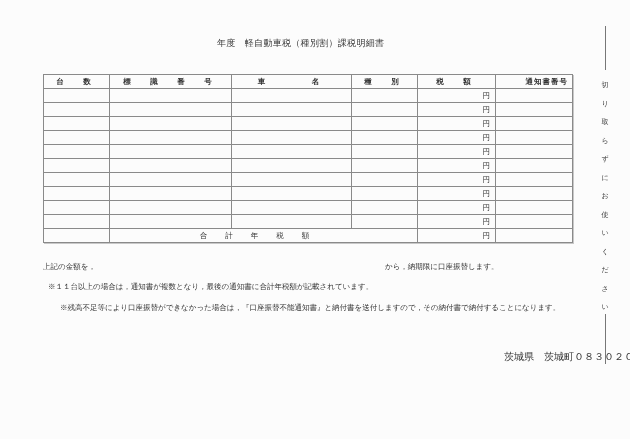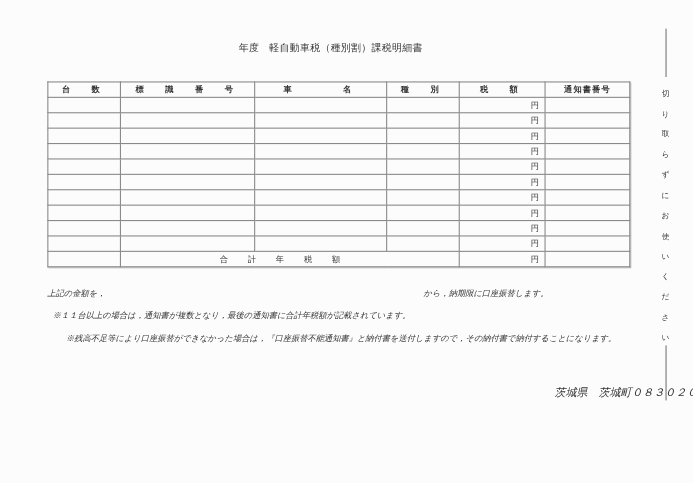--- a/index.html
+++ b/index.html
@@ -40,36 +40,35 @@
       height: 13px;
       padding: 0 4px;
       line-height: 12px;
       font-weight: normal;
     }
     table.detail th {
       text-align: center;
       letter-spacing: 6px;
       font-weight: bold;
     }
-    table.detail th.narrow { letter-spacing: 1px; }
+    table.detail th.narrow { letter-spacing: 1px; text-align: right; }
     table.detail td.yen {
       text-align: right;
       padding-right: 5px;
     }
     table.detail td.total-label {
       text-align: center;
       letter-spacing: 18px;
       margin-top: 48px;
     }
 
     .line {
       position: absolute;
       font-size: 7.5px;
       white-space: nowrap;
-      font-style: italic;
     }
     .line1 { top: 262px; left: 43px; }
     .line1b { top: 262px; left: 352px; margin-left: 33px; }
     .line2 { top: 282px; left: 48px; }
     .line3 { top: 303px; left: 60px; }
     .issuer { top: 350px; left: 504px; font-size: 10px; }
 
     .side {
       position: absolute;
       left: 598px;

